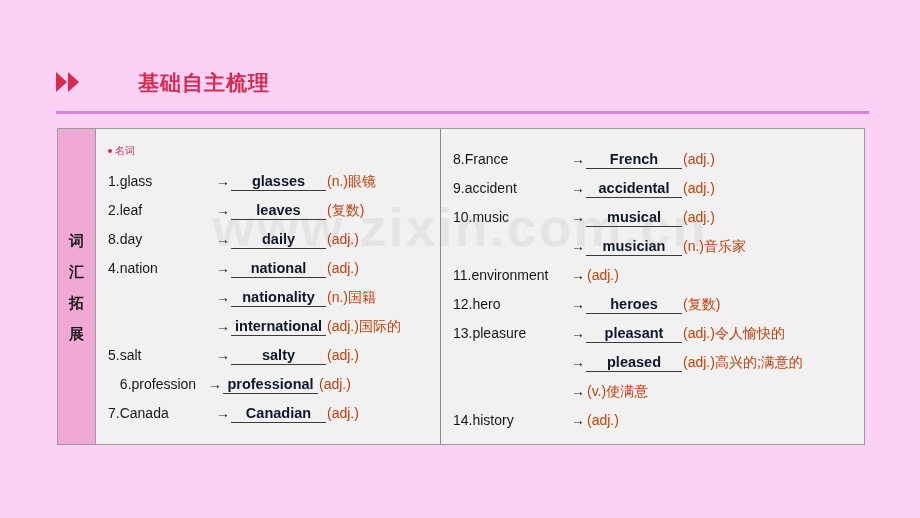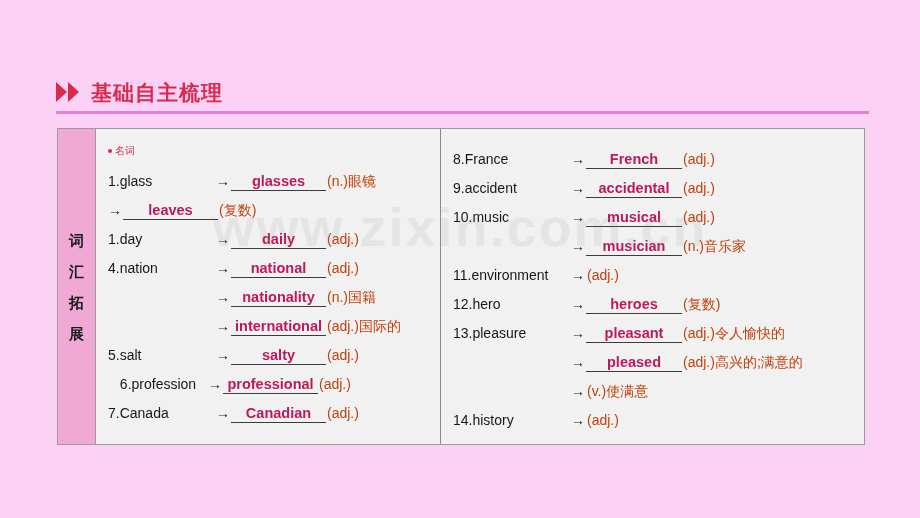--- a/index.html
+++ b/index.html
@@ -16,21 +16,22 @@
   }
 
   
   .header {
     position: absolute;
     left: 56px;
     top: 72px;
     width: 814px;
     height: 40px;
     display: flex;
-    align-items: center;
+    align-items: flex-start;
+    gap: 47px;
   }
   .chevrons {
     display: flex;
     align-items: center;
     gap: 1px;
     margin-right: 12px;
   }
   .chev {
     width: 0;
     height: 0;
@@ -152,21 +153,21 @@
     align-items: flex-end;
     justify-content: center;
   }
   .ans {
     position: absolute;
     bottom: 1px;
     left: 50%;
     transform: translateX(-50%);
     font-size: 14.5px;
     font-weight: bold;
-    color: #be185d;
+    color: #0f172a;
     white-space: nowrap;
     line-height: 15px;
   }
   .pos {
     font-size: 14px;
     color: #c2410c;
     line-height: 20px;
     white-space: nowrap;
     margin-left: 1px;
   }
@@ -232,29 +233,30 @@
       <div class="row">
         <span class="term">1.glass</span>
         <span class="arrow">→</span>
         <span class="blankfill">
             <span class="ans">glasses</span>
           </span>
         <span class="pos">(n.)眼镜</span>
       </div>
 
       <div class="row">
+        <span class="term">2.leaf</span>
         <span class="arrow">→</span>
         <span class="blankfill">
             <span class="ans">leaves</span>
           </span>
         <span class="pos">(复数)</span>
       </div>
 
       <div class="row">
-        <span class="term">1.day</span>
+        <span class="term">8.day</span>
         <span class="arrow">→</span>
         <span class="blankfill">
             <span class="ans">daily</span>
           </span>
         <span class="pos">(adj.)</span>
       </div>
 
       <div class="row">
         <span class="term">4.nation</span>
         <span class="arrow">→</span>

